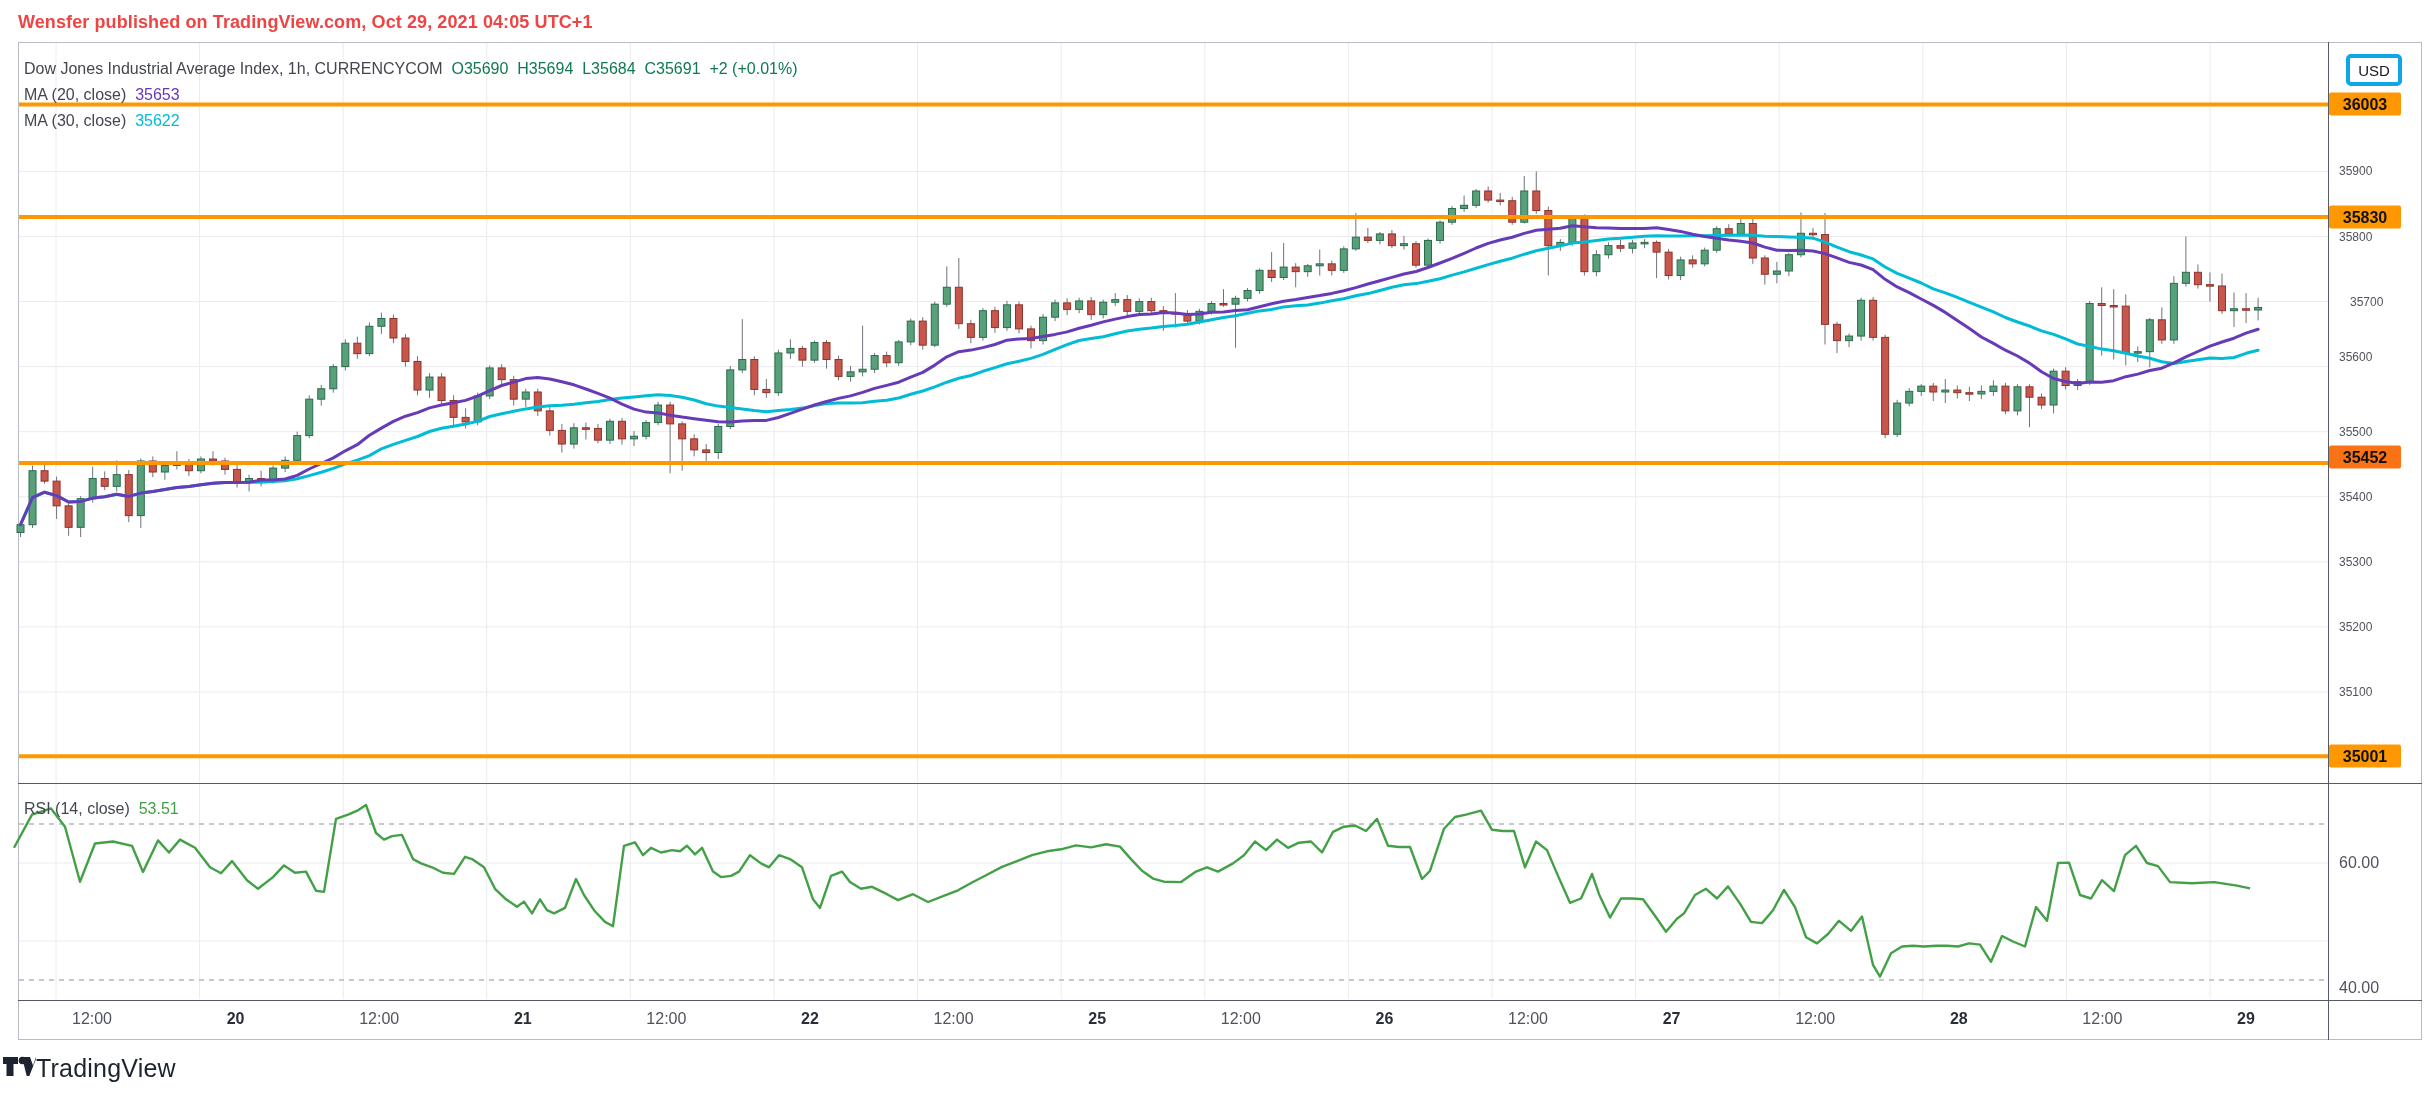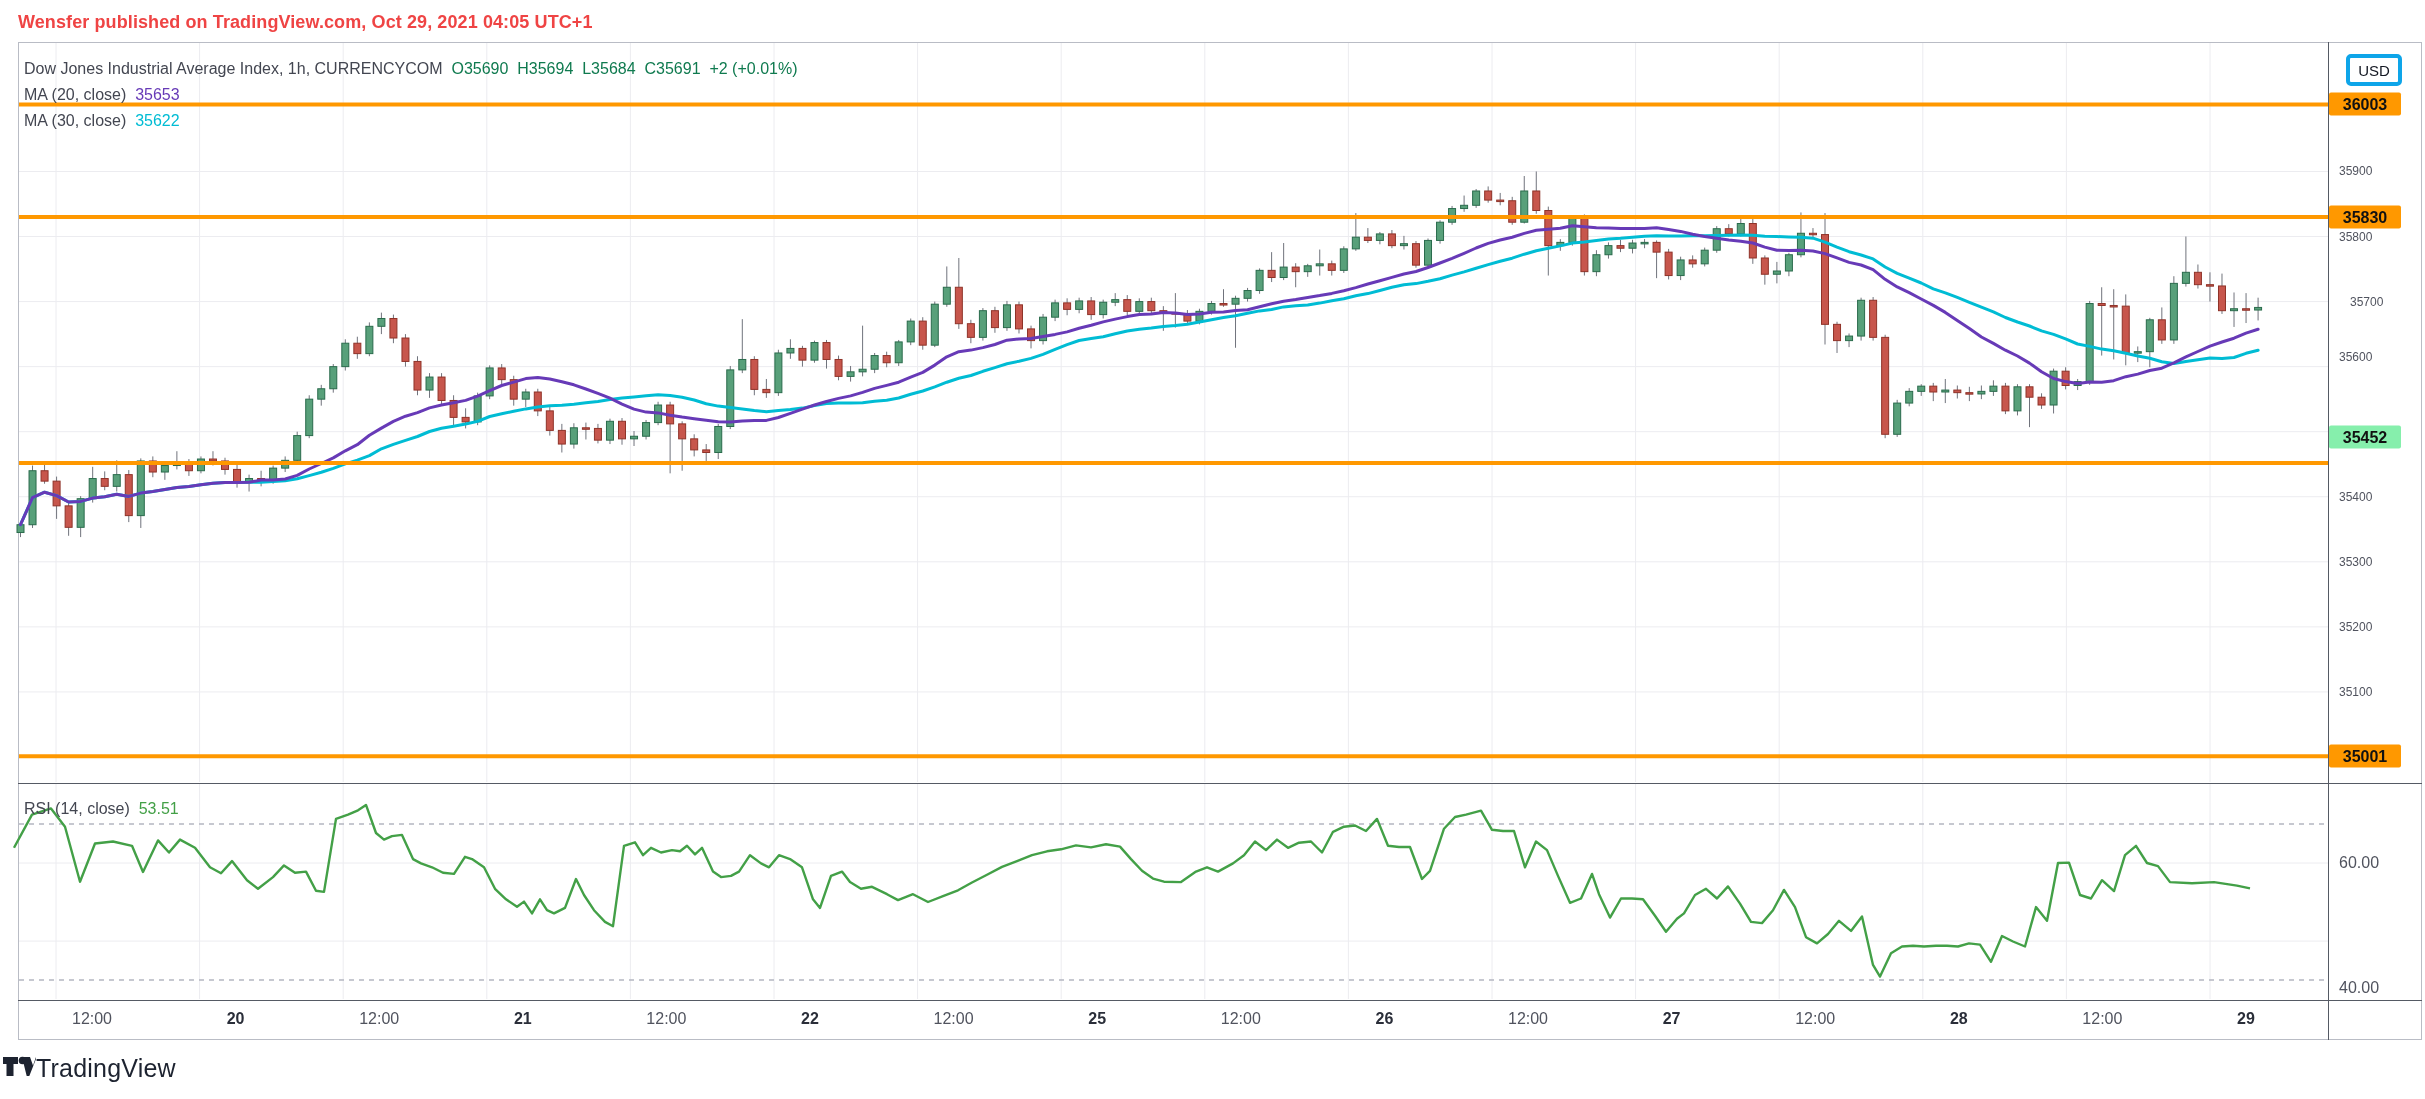--- a/index.html
+++ b/index.html
@@ -480,21 +480,21 @@
       <div class="ptick" style="top: 236.521px;">35800</div>
       <div class="ptick" style="top: 301.578px; margin-left: 11px;">35700</div>
       <div class="ptick" style="top: 349px; margin-top: 8px;">35600</div>
       <div class="ptick" style="top: 431.692px;">35500</div>
       <div class="ptick" style="top: 496.749px;">35400</div>
       <div class="ptick" style="top: 561.806px;">35300</div>
       <div class="ptick" style="top: 626.863px;">35200</div>
       <div class="ptick" style="top: 691.92px;">35100</div>
       <div class="ptag" style="top: 104.455px; background: rgb(255, 152, 0);">36003</div>
       <div class="ptag" style="top: 217.004px; background: rgb(255, 152, 0);">35830</div>
-      <div class="ptag" style="top: 437px; background: #86efac;">35452</div>
+      <div class="ptag" style="top: 457px; background: #f97316;">35452</div>
       <div class="ptag" style="top: 756.327px; background: rgb(255, 152, 0);">35001</div>
     </div>
   <div id="time-axis">
       <div class="ttick" style="left: 56px;">12:00</div>
       <div class="ttick major" style="left: 199.6px;">20</div>
       <div class="ttick" style="left: 343.2px;">12:00</div>
       <div class="ttick major" style="left: 486.8px;">21</div>
       <div class="ttick" style="left: 630.4px;">12:00</div>
       <div class="ttick major" style="left: 774px;">22</div>
       <div class="ttick" style="left: 917.6px;">12:00</div>

